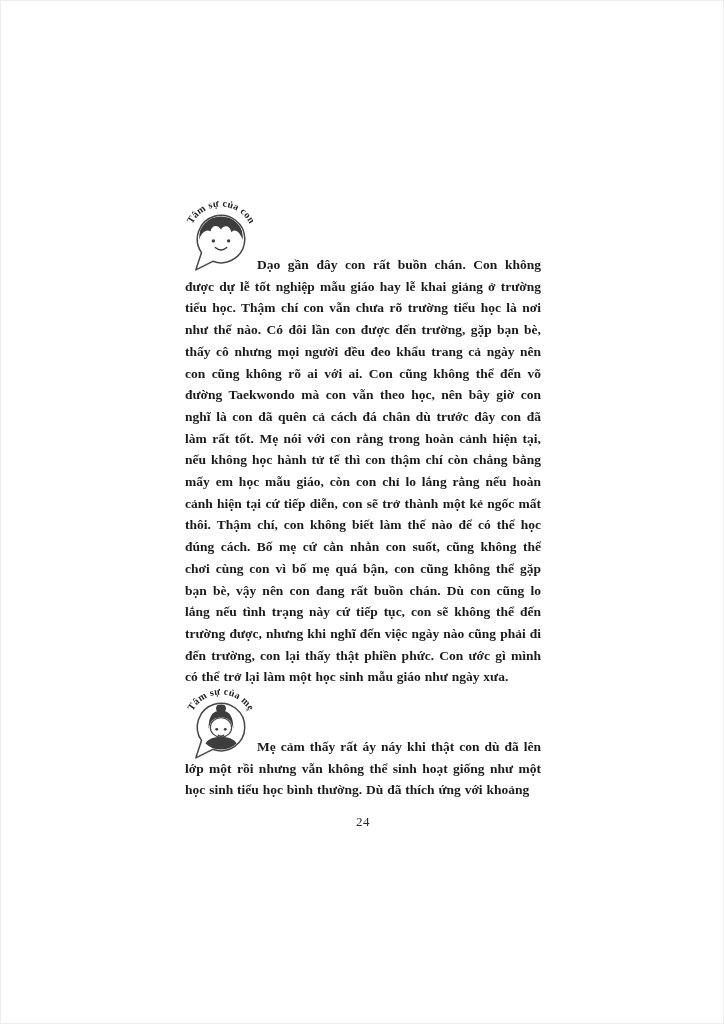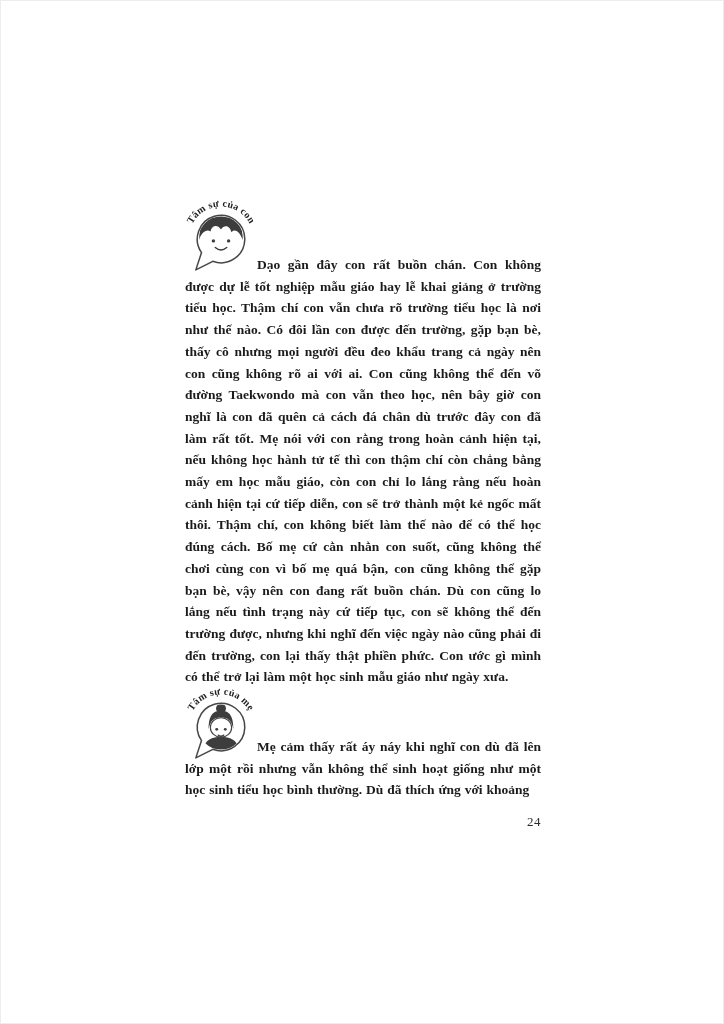--- a/index.html
+++ b/index.html
@@ -54,21 +54,21 @@
   .bubble {
     fill: #ffffff;
     stroke: #474747;
     stroke-width: 1.6;
     stroke-linejoin: round;
   }
   .ink { fill: #3d3d3d; }
   .stroke-ink { stroke: #3a3a3a; fill: none; stroke-linecap: round; }
   .page-number {
     margin-top: 13px;
-    text-align: right;
+    text-align: center;
     font-size: 13px;
     color: #2a2a2a;
     letter-spacing: 0.5px;
   }
 </style>
 </head>
 <body>
 
 <div class="page">
   <div class="content">
@@ -114,18 +114,18 @@
             <path class="ink" d="M 21,87 C 22,73 30,70.5 40,70.5 C 50,70.5 58,73 59,87 Z"></path>
             <ellipse cx="40" cy="60.5" rx="11.2" ry="10.2" fill="#ffffff" stroke="#444" stroke-width="1.2"></ellipse>
             <circle class="ink" cx="40" cy="40.5" r="5.2"></circle>
             <path class="ink" d="M 27,62 C 27,46 33,43 40,43 C 47,43 53,46 53,62 C 51,52 46,50 40,50 C 34,50 29,52 27,62 Z"></path>
             <circle class="ink" cx="35.5" cy="62.5" r="1.5"></circle>
             <circle class="ink" cx="44.5" cy="62.5" r="1.5"></circle>
             <path class="stroke-ink" d="M 37,68.5 Q 40,71 43,68.5" stroke-width="1.3"></path>
           </g>
         </svg>
       </div>
-      <p>Mẹ cảm thấy rất áy náy khi nghĩ con dù đã lên lớp một rồi nhưng vẫn không thể sinh hoạt giống như một học sinh tiểu học bình thường. Dù đã thích ứng với khoảng</p>
+      <p>Mẹ cảm thấy rất áy náy khi thật con dù đã lên lớp một rồi nhưng vẫn không thể sinh hoạt giống như một học sinh tiểu học bình thường. Dù đã thích ứng với khoảng</p>
     </section>
 
     <div class="page-number">24</div>
   </div>
 </div>
 
 </body></html>

